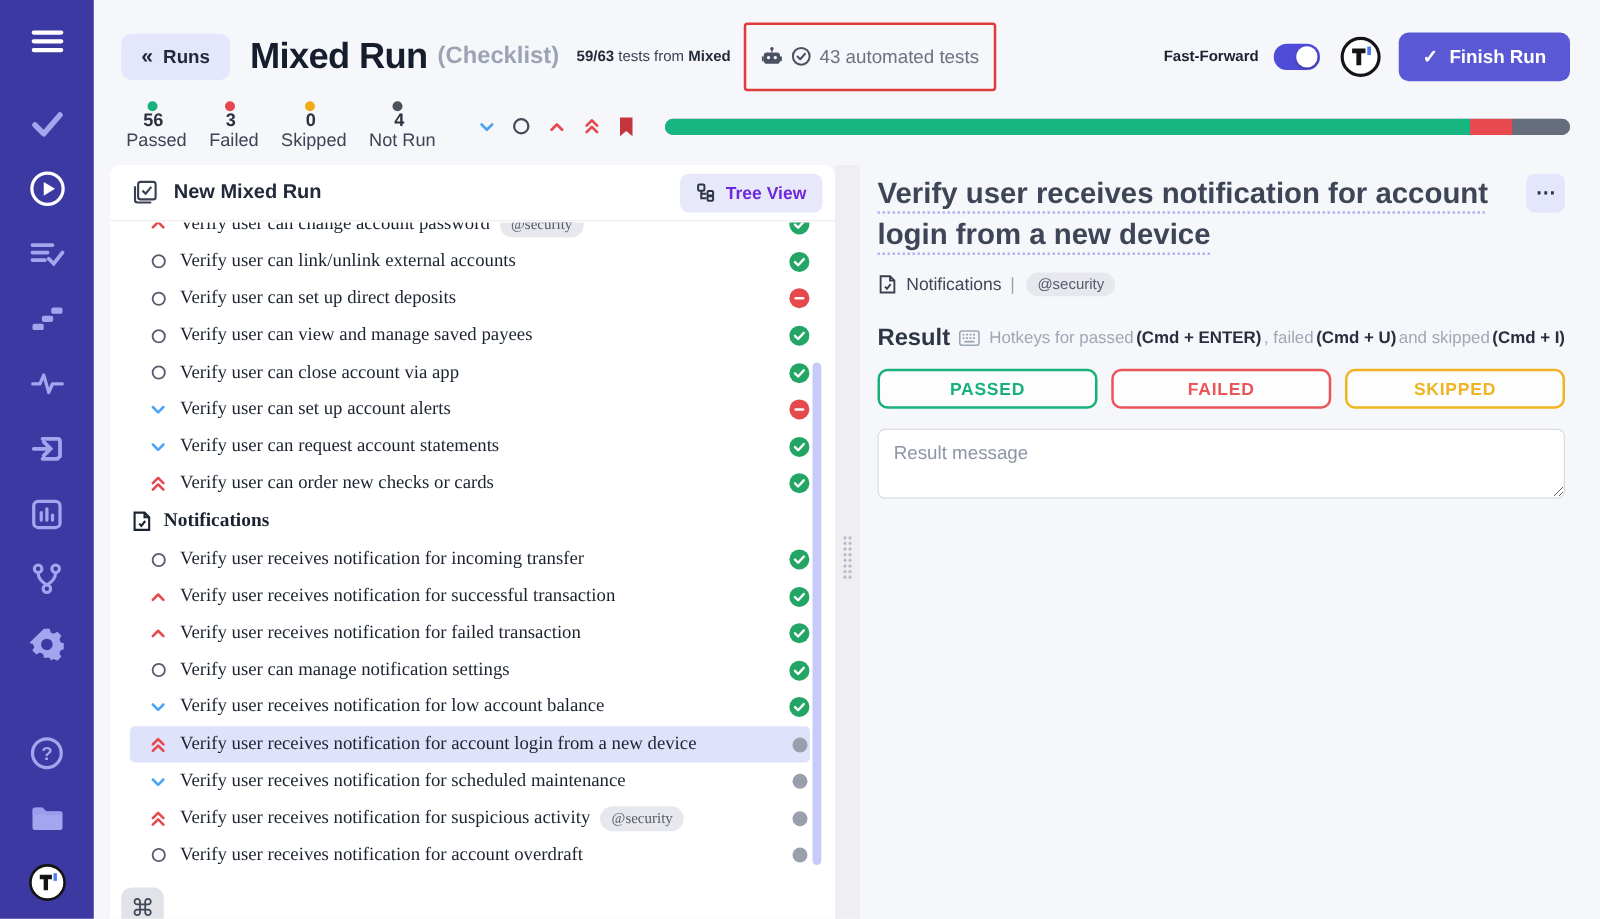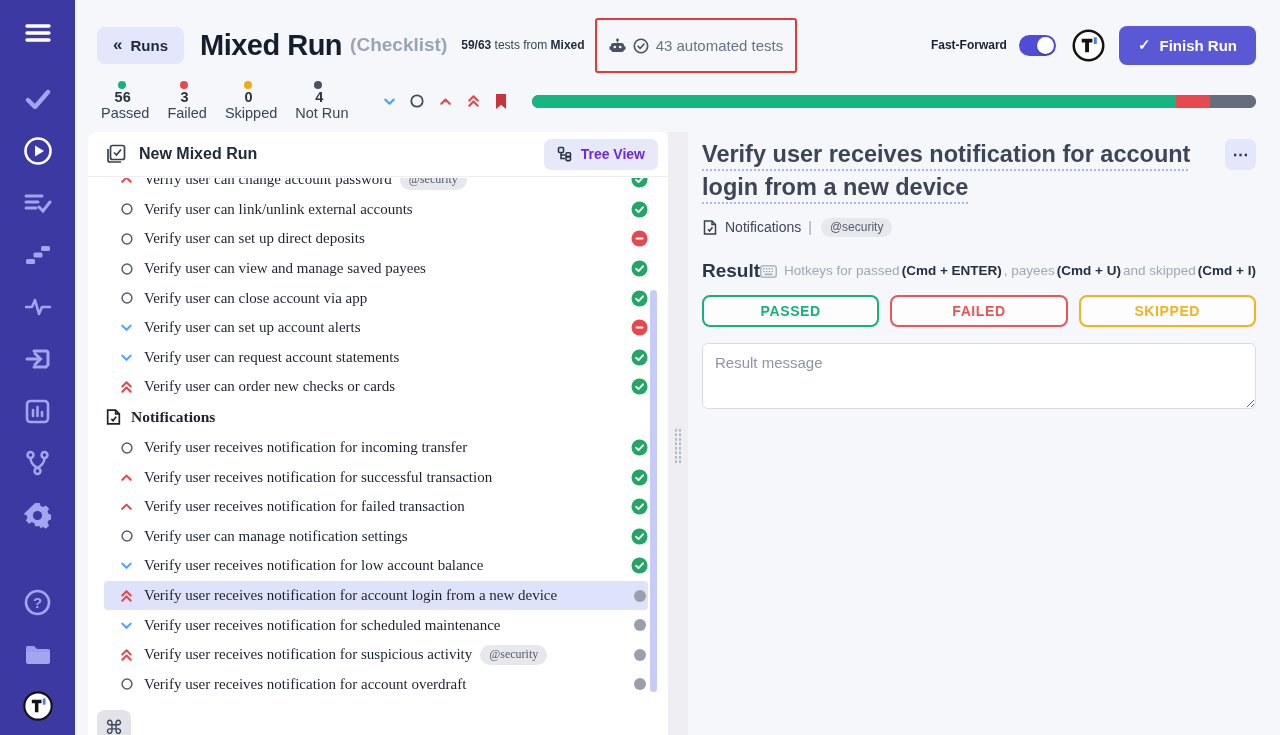--- a/index.html
+++ b/index.html
@@ -15,21 +15,21 @@
   .main { position:absolute; left:75px; top:0; right:0; bottom:0; background:#f6f7fa; }
 
   
   .topbar { height:90px; display:flex; align-items:center; padding:0 24px 0 22px; }
   .back-btn { display:flex; align-items:center; gap:8px; background:#e4e6fb; border:none; border-radius:8px; height:37px; padding:0 16px; font-family:inherit; font-size:15px; font-weight:700; color:#202a3c; cursor:pointer; }
   .back-btn .chev { font-size:17px; font-weight:700; }
   .run-title { font-size:29px; font-weight:800; color:#161d2d; margin-left:16px; letter-spacing:-0.5px; }
   .run-subtitle { font-size:19px; font-weight:700; color:#9ca4b4; margin-left:8px; }
   .tests-summary { font-size:12px; color:#3a4252; margin-left:14px; white-space:nowrap; }
   .tests-summary b { color:#232b3b; }
-  .auto-badge-wrap { margin-left:10px; border:2px solid #e03a3a; border-radius:3px; padding:17px 12px; display:flex; align-items:flex-end; gap:7px; }
+  .auto-badge-wrap { margin-left:10px; border:2px solid #e03a3a; border-radius:3px; padding:17px 12px; display:flex; align-items:center; gap:7px; }
   .auto-badge-wrap .txt { font-size:15px; color:#6b7280; }
   .topbar-right { margin-left:auto; display:flex; align-items:center; }
   .ff-label { font-size:12px; font-weight:700; color:#1a2130; margin-right:12px; }
   .toggle { width:37px; height:21px; border-radius:11px; background:#4f4cd8; position:relative; cursor:pointer; }
   .toggle .knob { position:absolute; right:2px; top:2px; width:17px; height:17px; border-radius:50%; background:#fff; box-shadow:0 1px 2px rgba(0,0,0,.35); }
   .hdr-logo { width:33px; height:33px; margin:0 14px 0 16px; cursor:pointer; }
   .finish-btn { display:flex; align-items:center; gap:9px; background:#5a58d5; color:#fff; border:none; border-radius:8px; height:39px; padding:0 19px; font-family:inherit; font-size:15px; font-weight:700; cursor:pointer; }
 
   
   .statsbar { height:42px; display:flex; align-items:center; padding:0 24px 0 26px; margin-top:-10px; }
@@ -85,21 +85,21 @@
   .meta-row { display:flex; align-items:center; margin-top:13px; gap:7px; }
   .meta-suite { font-size:14px; font-weight:500; color:#3f4656; }
   .meta-sep { color:#9aa1ae; font-size:14px; }
   .result-row { display:flex; align-items:baseline; justify-content:space-between; margin-top:23px; }
   .result-heading { font-size:19px; font-weight:700; color:#2e3646; }
   .hotkeys { font-size:13.5px; color:#a0a7b4; display:flex; align-items:center; gap:2px; white-space:nowrap; }
   .hotkeys svg { margin-right:5px; position:relative; top:1px; }
   .hk-b { font-weight:700; color:#272e3e; }
   .result-buttons { display:flex; gap:11px; margin-top:13px; }
   .result-btn { flex:1; height:32px; border-radius:8px; border:2px solid; background:#fdfdfe; font-family:inherit; font-size:14px; font-weight:700; letter-spacing:0.6px; cursor:pointer; }
-  .message-box { width:100%; height:66px; margin-top:16px; border:1px solid #d8dbe2; border-radius:6px; background:#fff; padding:10px 12px; font-family:inherit; font-size:15px; color:#333a49; resize:vertical; }
+  .message-box { width:100%; height:56px; margin-top:16px; border:1px solid #d8dbe2; border-radius:6px; background:#fff; padding:10px 12px; font-family:inherit; font-size:15px; color:#333a49; resize:vertical; }
   .message-box::placeholder { color:#8d95a5; }
 </style>
 </head>
 <body>
 
 <nav class="sidebar">
   <span class="sb-icon">
     <svg width="26" height="20" viewBox="0 0 26 20">
         <g stroke="#ffffff" stroke-width="3.4" stroke-linecap="round">
           <line x1="2" y1="3" x2="24" y2="3"></line>
@@ -697,21 +697,21 @@
                 <rect x="11.4" y="3" width="1.6" height="1.4"></rect>
                 <rect x="3" y="5.8" width="1.6" height="1.4"></rect>
                 <rect x="5.8" y="5.8" width="1.6" height="1.4"></rect>
                 <rect x="8.6" y="5.8" width="1.6" height="1.4"></rect>
                 <rect x="11.4" y="5.8" width="1.6" height="1.4"></rect>
                 <rect x="4.5" y="8.6" width="8" height="1.5"></rect>
               </g>
             </svg>
         <span>Hotkeys for passed </span>
             <span class="hk-b">(Cmd + ENTER)</span>
-            <span> , payees </span>
+            <span> , failed </span>
             <span class="hk-b">(Cmd + U)</span>
             <span> and skipped </span>
             <span class="hk-b">(Cmd + I)</span>
           </span>
       </div>
       <div class="result-buttons" id="result-buttons">
   <button class="result-btn" style="border-color: rgb(24, 177, 121); color: rgb(24, 177, 121);">PASSED</button>
 
   <button class="result-btn" style="border-color: rgb(234, 85, 90); color: rgb(234, 85, 90);">FAILED</button>
 

